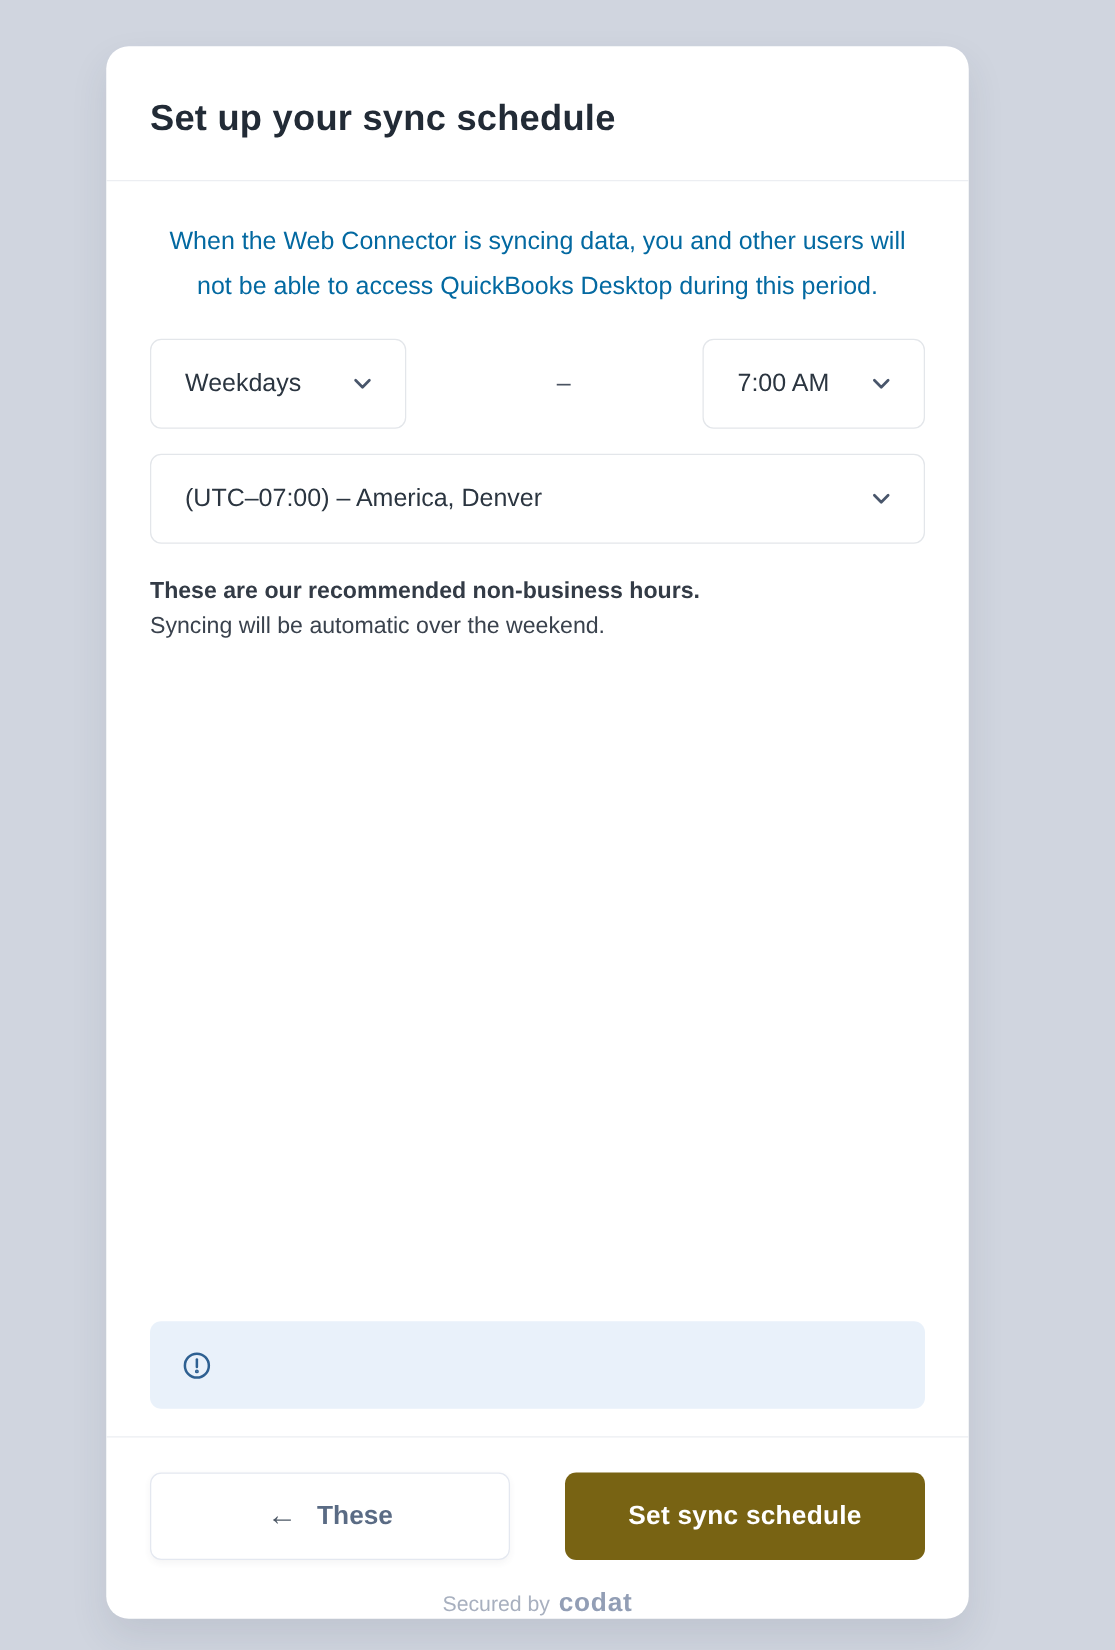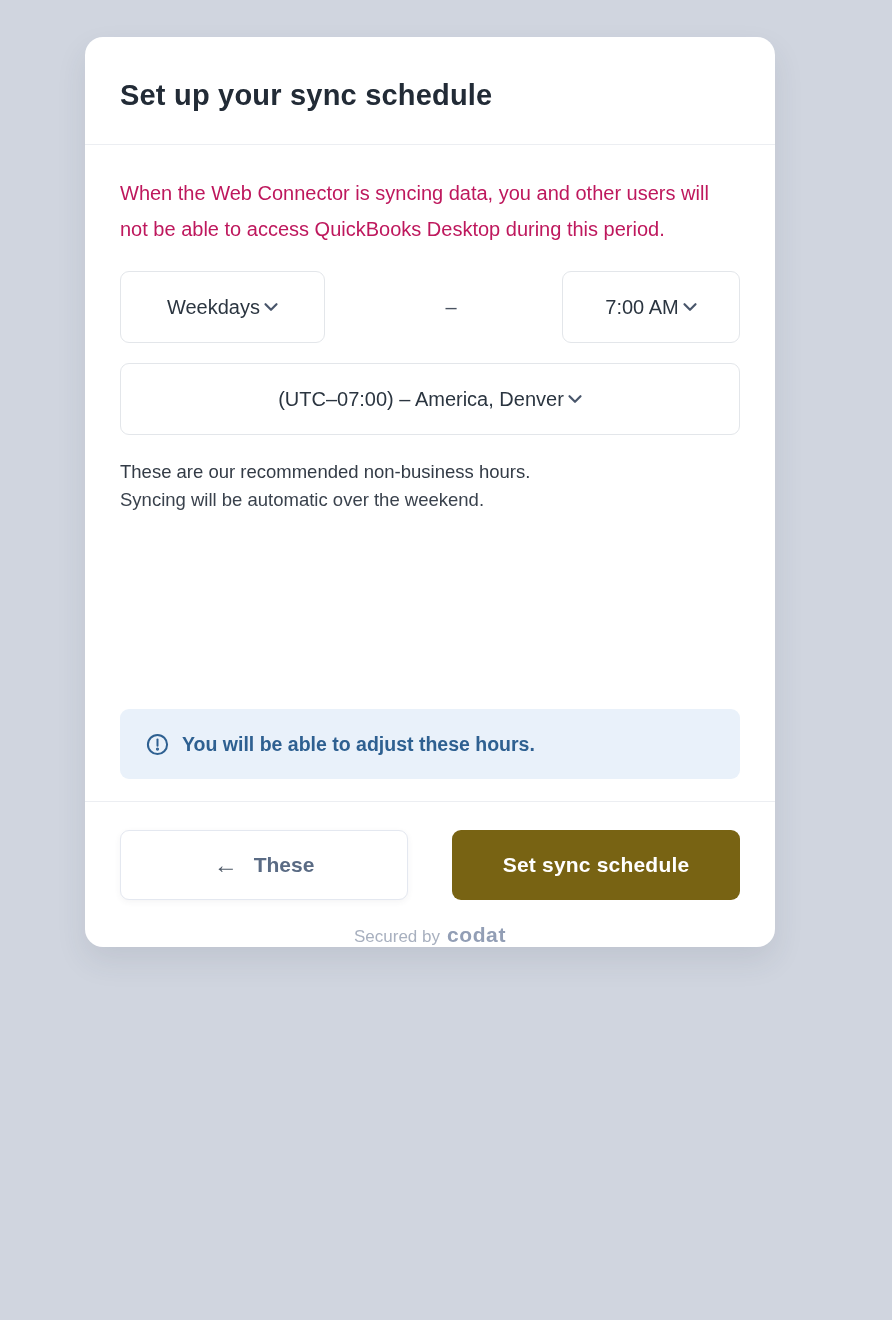--- a/index.html
+++ b/index.html
@@ -6,21 +6,21 @@
   html, body {
     width: 892px; height: 1320px;
     background: #d0d5df;
     font-family: "Liberation Sans", sans-serif;
     overflow: hidden;
     position: relative;
   }
   .card {
     position: absolute;
     left: 85px; top: 37px;
-    width: 690px; height: 910px;
+    width: 690px; height: 1258px;
     background: #ffffff;
     border-radius: 18px;
     box-shadow: 0 14px 30px rgba(45, 55, 75, 0.10);
     display: flex;
     flex-direction: column;
   }
   .card-header {
     height: 108px;
     flex: 0 0 108px;
     display: flex;
@@ -37,53 +37,54 @@
   .card-body {
     flex: 1 1 auto;
     display: flex;
     flex-direction: column;
     padding: 0 35px;
   }
   .description {
     margin-top: 30px;
     font-size: 20px;
     line-height: 36px;
-    color: #be185d;
+    color: #0369a1;
+    text-align: center;
   }
   .selects-row {
     margin-top: 24px;
     display: flex;
     align-items: center;
   }
   .select {
     height: 72px;
     background: #ffffff;
     border: 1px solid #e3e6ea;
     border-radius: 9px;
     display: flex;
     align-items: center;
-    justify-content: center;
+    justify-content: space-between;
     padding: 0 23px 0 27px;
     font-size: 20px;
     color: #2b3540;
     cursor: pointer;
   }
   .select-day { width: 205px; }
   .select-time { width: 178px; }
   .sep1 { width: 15px; flex: 0 0 15px; }
   .dash-wrap {
     flex: 1;
     text-align: center;
     font-size: 20px;
     color: #4a5361;
   }
   .select-tz { margin-top: 20px; width: 100%; }
   .chev { flex: 0 0 auto; display: flex; align-items: center; }
   .note { margin-top: 23px; font-size: 18.5px; line-height: 28px; }
-  .note-bold { font-weight: 400; color: #333b46; }
+  .note-bold { font-weight: 700; color: #333b46; }
   .note-regular { color: #3a424d; }
   .spacer { flex: 1 1 auto; }
   .banner {
     height: 70px;
     flex: 0 0 70px;
     background: #e9f1fa;
     border-radius: 9px;
     display: flex;
     align-items: center;
     padding: 0 26px;
@@ -201,21 +202,20 @@
     <div class="spacer"></div>
 
     <div class="banner">
       <span class="chev">
         <svg width="23" height="23" viewBox="0 0 24 24" fill="none" stroke="#2e6091" stroke-width="2.1" stroke-linecap="round">
           <circle cx="12" cy="12" r="10"></circle>
           <line x1="12" y1="6.8" x2="12" y2="13.2"></line>
           <circle cx="12" cy="16.8" r="0.6" fill="#2e6091"></circle>
         </svg>
       </span>
-      <span class="banner-text">You will be able to adjust these hours.</span>
     </div>
 
   </div>
 
   <div class="footer-divider"></div>
 
   <div class="card-footer">
     <button class="btn btn-back">
       <span class="back-arrow">←</span>
       <span>These</span>

